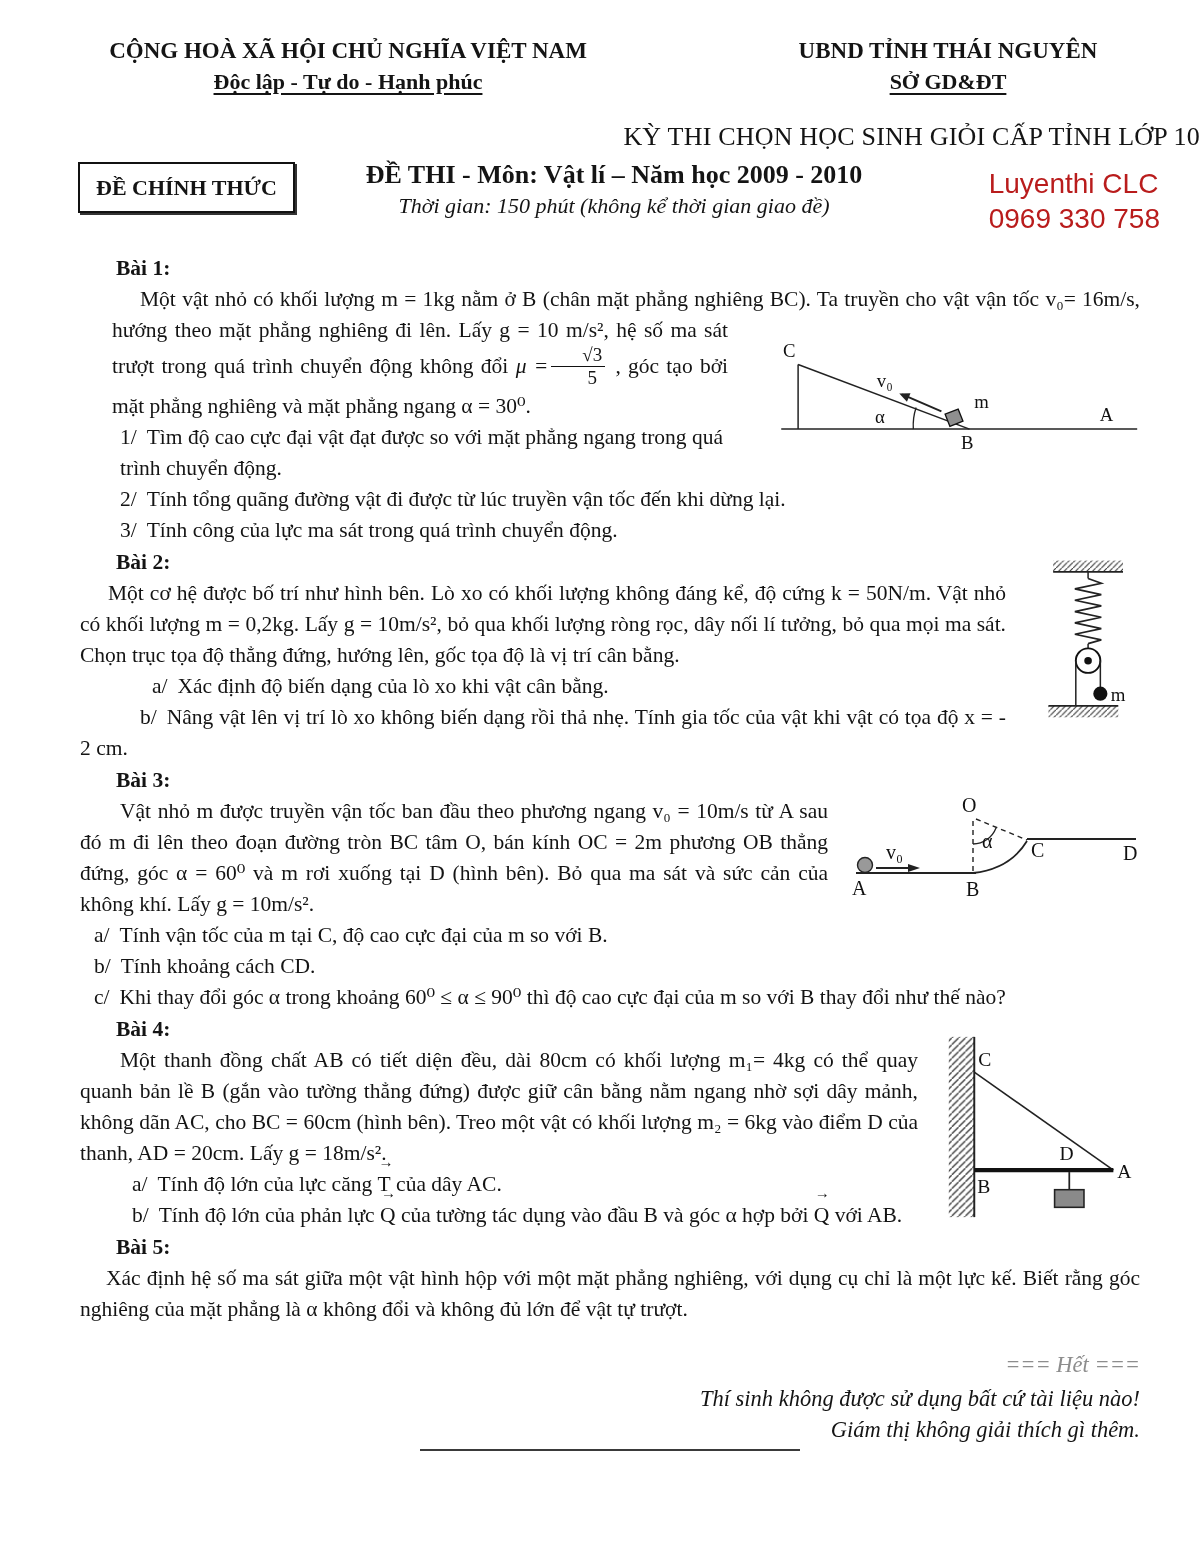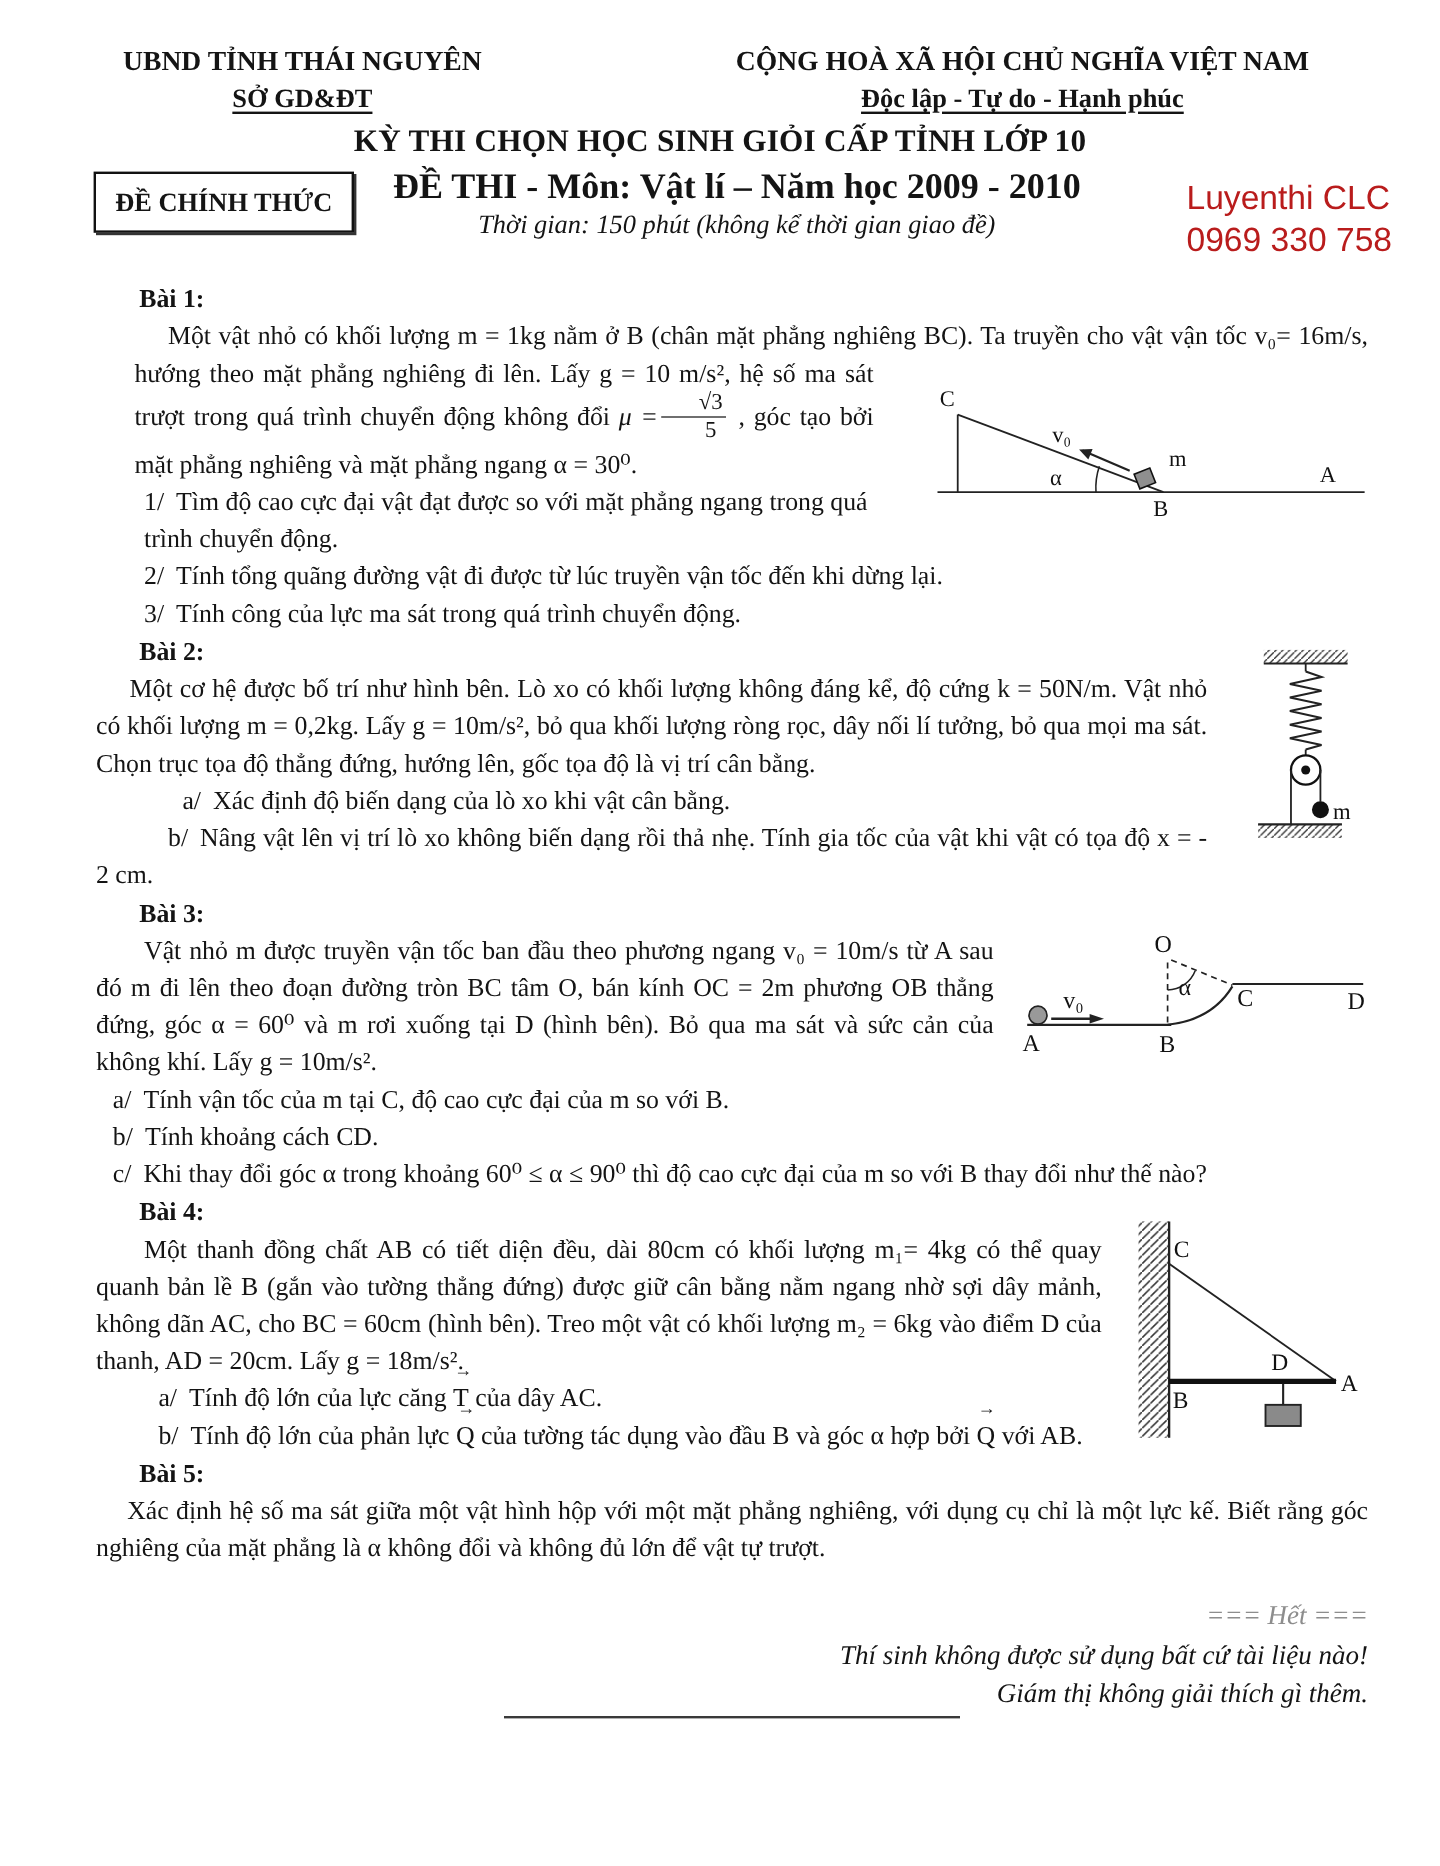--- a/index.html
+++ b/index.html
@@ -10,29 +10,29 @@
     font-size:21.5px; line-height:31px;
   }
   
   .hdr { padding-top:36px; }
   .org-row { display:flex; }
   .org { text-align:center; font-weight:bold; }
   .org.left  { width:42%; }
   .org.right { width:58%; }
   .org-name { font-size:23px; line-height:30px; }
   .org-sub  { font-size:22px; line-height:32px; text-decoration:underline; text-underline-offset:4px; }
-  .exam-title { text-align:center; font-weight:bold; font-size:26px; margin-top:4px; letter-spacing:0.2px; }
+  .exam-title { text-align:right; font-weight:normal; font-size:26px; margin-top:23px; letter-spacing:0.2px; }
   .header-row { position:relative; height:92px; margin-top:8px;padding-left:28px; }
   .official-box {
     position:absolute; left:78px; top:2px;
     border:2px solid #111; box-shadow:2px 2px 0 #333;
     padding:8px 16px; font-weight:bold; font-size:22px; background:#fff;
   }
   .subject-block { text-align:center; }
-  .subject-line { font-weight:bold; font-size:30px; line-height:30px; }
+  .subject-line { font-weight:bold; font-size:26px; line-height:30px; }
   .time-line { font-style:italic; font-size:22px; line-height:32px; }
   .contact {
     position:absolute; right:40px; top:6px; text-align:left;
     font-family:"Liberation Sans","DejaVu Sans",sans-serif;
     font-size:28px; line-height:35px; font-weight:400;
   }
   
   .content { margin:0 60px 0 80px; }
   .prob-heading { font-weight:bold; margin-left:36px; margin-top:1px; }
   .para { margin:0; text-align:justify; }
@@ -67,27 +67,27 @@
   .het { color:#8d8d8d; margin-bottom:3px; }
   .foot-rule { width:380px; border-bottom:2px solid #3a3a3a; margin:4px auto 0 auto; }
 </style>
 </head>
 <body>
 
 <div class="page">
 
   <div class="hdr">
     <div class="org-row">
+      <div class="org right">
+        <div class="org-name">CỘNG HOÀ XÃ HỘI CHỦ NGHĨA VIỆT NAM</div>
+        <div class="org-sub">Độc lập - Tự do - Hạnh phúc</div>
+      </div>
       <div class="org left">
         <div class="org-name">UBND TỈNH THÁI NGUYÊN</div>
         <div class="org-sub">SỞ GD&amp;ĐT</div>
-      </div>
-      <div class="org right">
-        <div class="org-name">CỘNG HOÀ XÃ HỘI CHỦ NGHĨA VIỆT NAM</div>
-        <div class="org-sub">Độc lập - Tự do - Hạnh phúc</div>
       </div>
     </div>
     <div class="exam-title">KỲ THI CHỌN HỌC SINH GIỎI CẤP TỈNH LỚP 10</div>
     <div class="header-row">
       <div class="official-box">ĐỀ CHÍNH THỨC</div>
       <div class="subject-block">
         <div class="subject-line">ĐỀ THI - Môn: Vật lí – Năm học 2009 - 2010</div>
         <div class="time-line">Thời gian: 150 phút (không kể thời gian giao đề)</div>
       </div>
       <div class="contact" style="color:#b91c1c">

